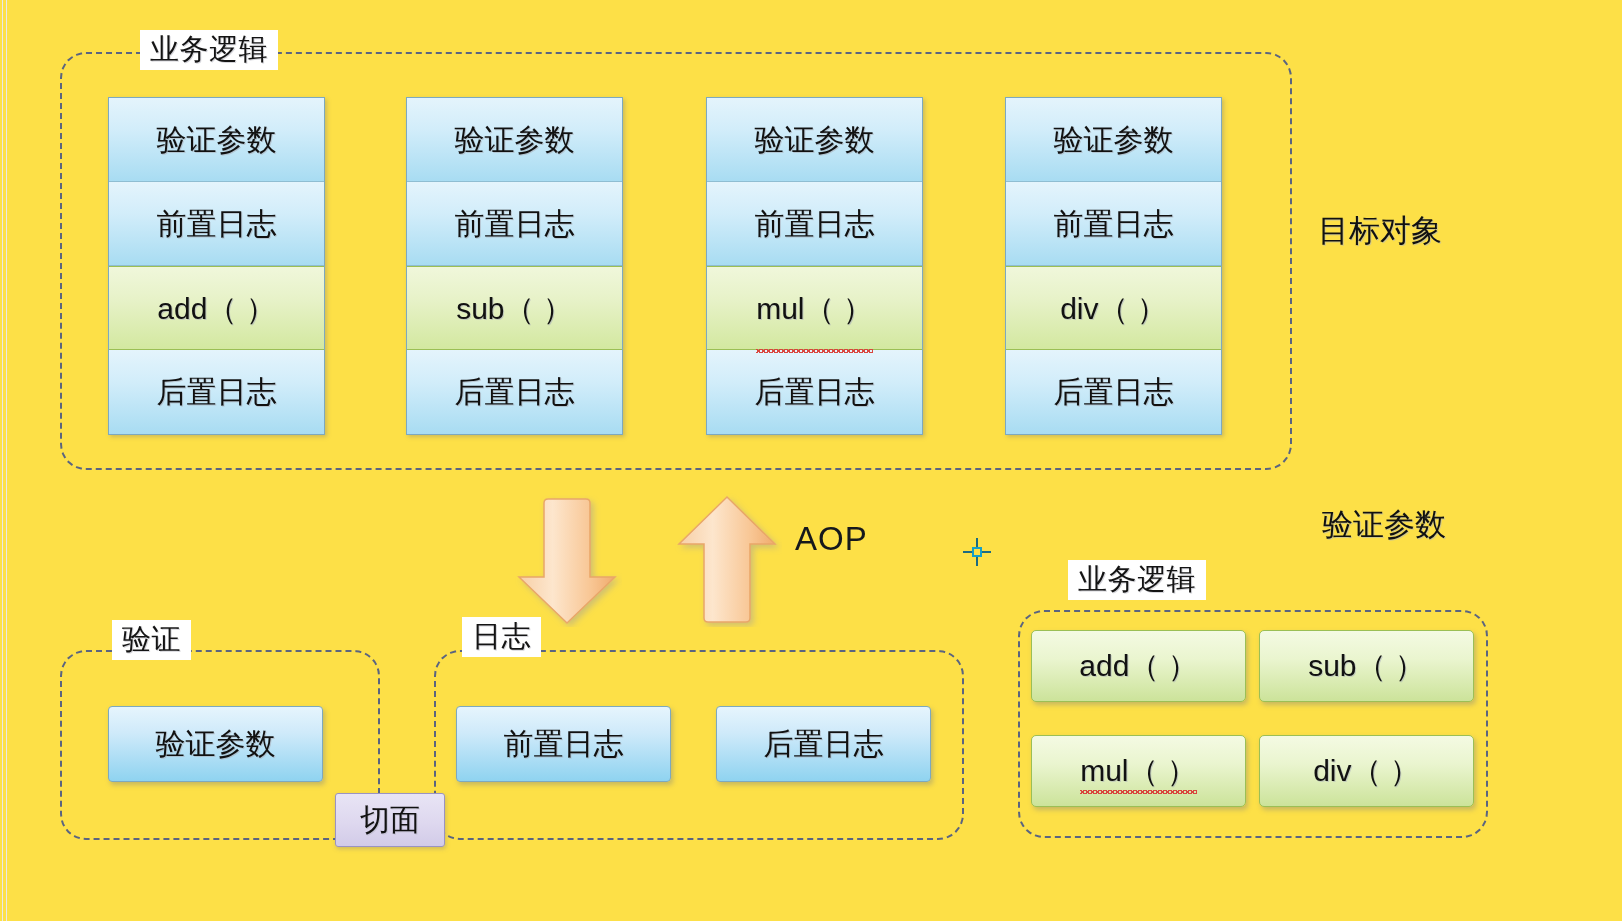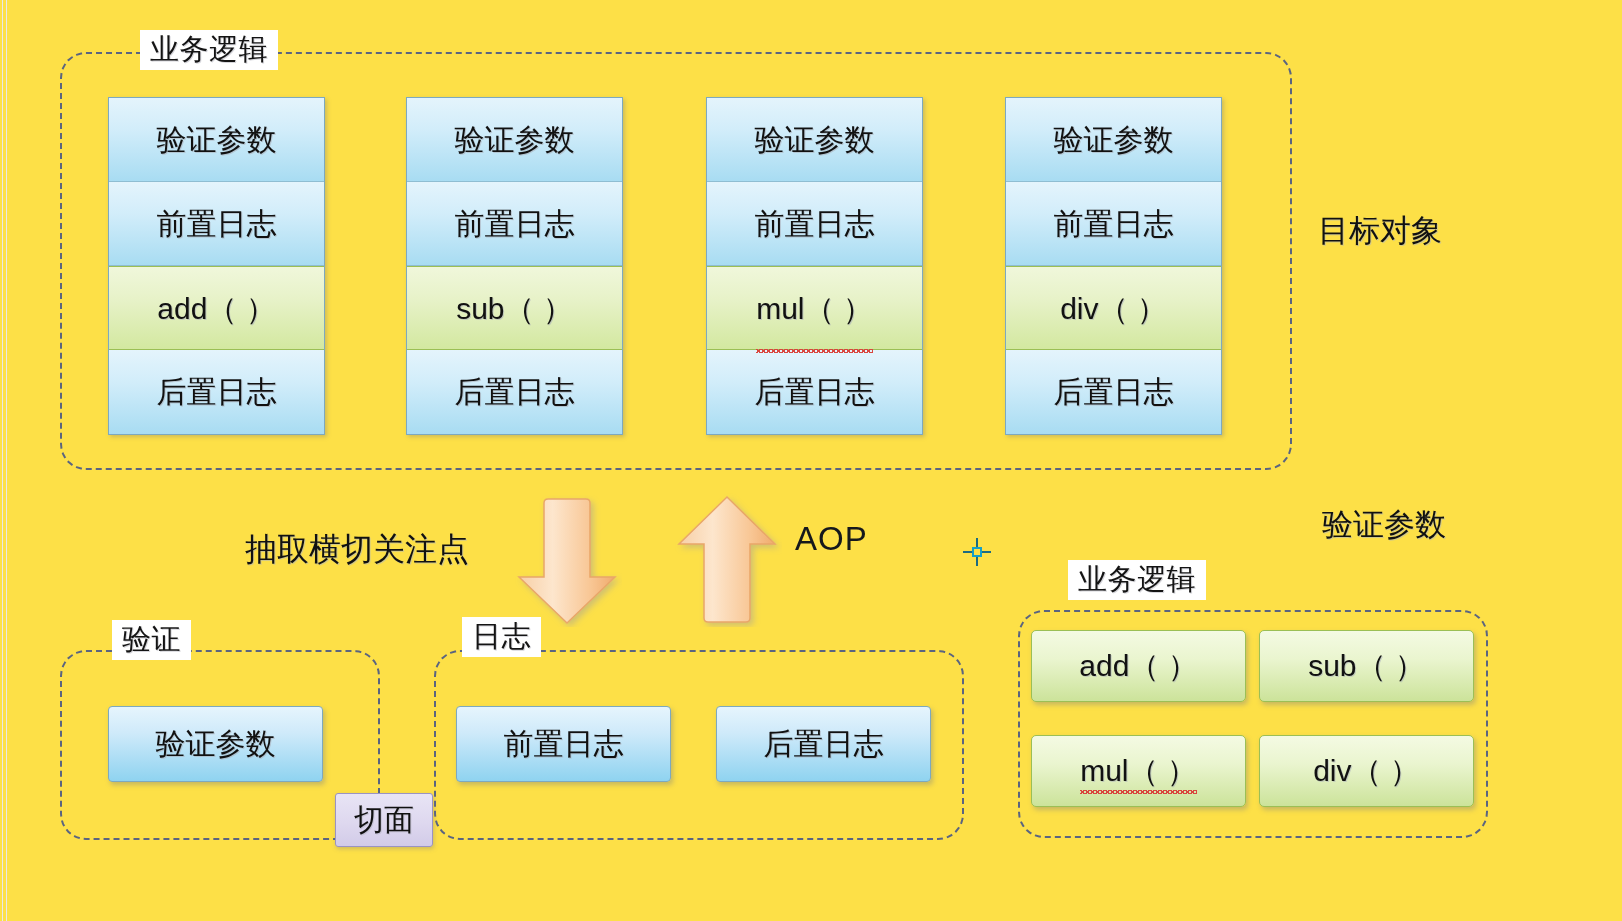--- a/index.html
+++ b/index.html
@@ -216,21 +216,20 @@
     <div class="cell blue">后置日志</div>
   </div>
 
   <div class="proxy-col" style="left:1005px; top:97px;">
     <div class="cell blue">验证参数</div>
     <div class="cell blue">前置日志</div>
     <div class="cell green"><span>div（ ）</span></div>
     <div class="cell blue">后置日志</div>
   </div>
 
-  <div class="mid-label" style="left:245px; top:528px;">抽取横切关注点</div>
 
   <div class="arrow" style="left:512px; top:495px;">
     <svg width="110" height="132" viewBox="0 0 110 132">
       <defs>
         <linearGradient id="agd" x1="0" y1="0" x2="1" y2="0">
           <stop offset="0%" stop-color="#f7cfa6"></stop>
           <stop offset="35%" stop-color="#fde6cd"></stop>
           <stop offset="75%" stop-color="#f8c694"></stop>
           <stop offset="100%" stop-color="#f0ab6c"></stop>
         </linearGradient>
@@ -275,21 +274,21 @@
   <div class="group-label" style="left:112px; top:620px;font-family:Liberation Mono, monospace;">验证</div>
 
   <div class="blue-box" style="left:108px; top:706px; width:215px; height:76px;">验证参数</div>
 
   <div class="group-box" style="left:434px; top:650px; width:530px; height:190px;"></div>
   <div class="group-label" style="left:462px; top:617px;">日志</div>
 
   <div class="blue-box" style="left:456px; top:706px; width:215px; height:76px;">前置日志</div>
   <div class="blue-box" style="left:716px; top:706px; width:215px; height:76px;">后置日志</div>
 
-  <div class="aspect-badge" style="left:335px; top:793px; width:98px; height:54px;">切面</div>
+  <div class="aspect-badge" style="left:335px; top:793px; width:110px; height:54px;">切面</div>
 
   <div class="side-label" style="left:1322px; top:504px;">验证参数</div>
 
   <div class="group-box" style="left:1018px; top:610px; width:470px; height:228px;"></div>
   <div class="group-label" style="left:1068px; top:560px;">业务逻辑</div>
 
   <div class="green-box" style="left:1031px; top:630px; width:215px; height:72px;">
       <span>add（ ）</span>
     </div>
   <div class="green-box" style="left:1259px; top:630px; width:215px; height:72px;">

